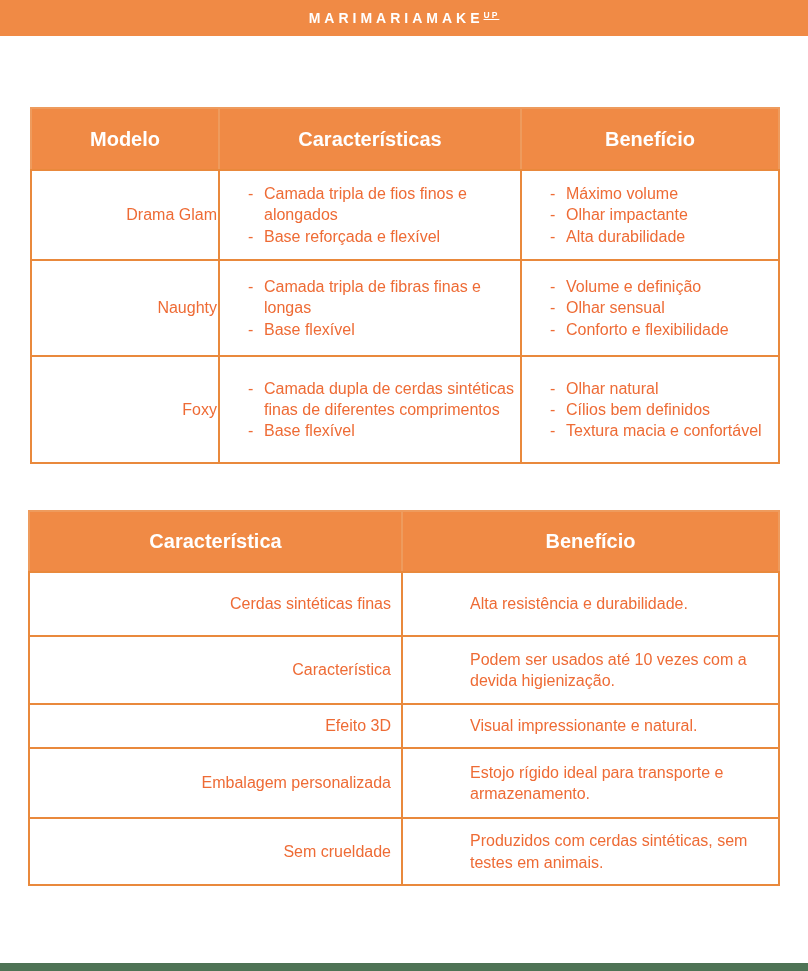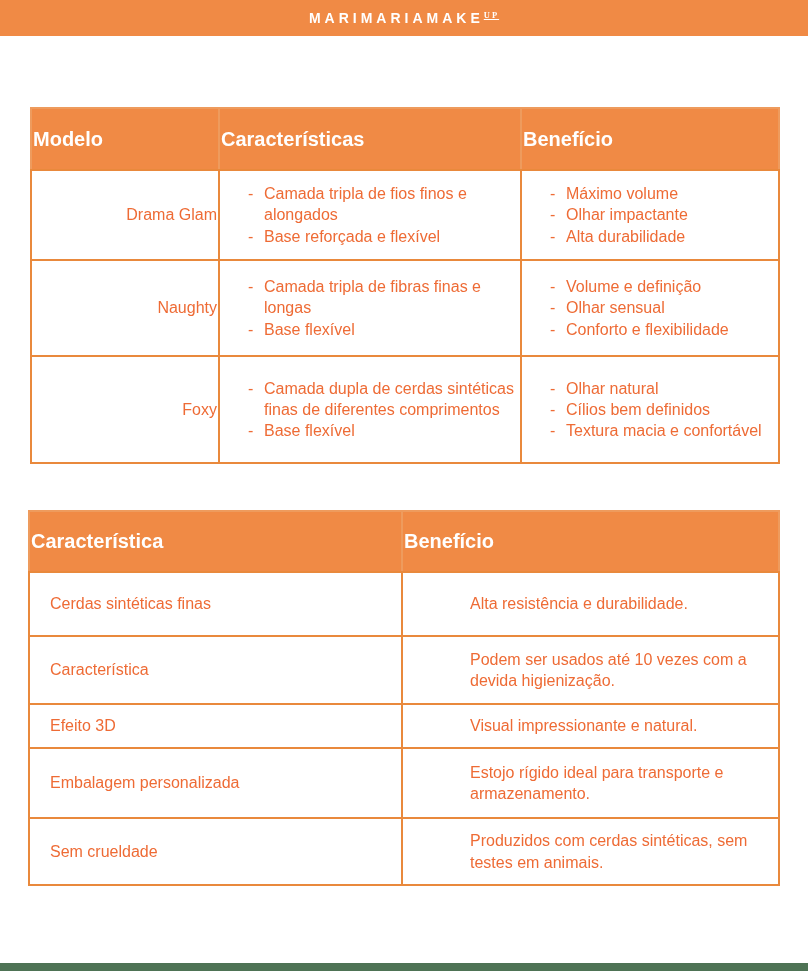--- a/index.html
+++ b/index.html
@@ -33,39 +33,38 @@
     font-size: 14px;
     letter-spacing: 4px;
     line-height: 1;
     white-space: nowrap;
   }
   .brand sup {
     font-size: 8.5px;
     letter-spacing: 2px;
     text-decoration: underline;
     vertical-align: 5px;
-    font-family: Liberation Serif, serif;
   }
 
   
   table {
     border-collapse: collapse;
     table-layout: fixed;
     position: absolute;
   }
   td, th {
     border: 2px solid #E9893C;
     box-sizing: border-box;
   }
   th {
     background: #F08A45;
     color: #ffffff;
     font-weight: bold;
     font-size: 20px;
-    text-align: left;
+    text-align: center;
     vertical-align: middle;
     border-color: #EE9B5D;
     border-bottom-color: #E9893C;
   }
   td {
     background: #ffffff;
     color: #EE6B35;
     font-size: 16px;
     line-height: 1.32;
     vertical-align: middle;
@@ -98,21 +97,21 @@
     left: 28px;
     top: 510px;
     width: 750px;
   }
   .table-features th { height: 61px; }
   .table-features td { height: 64px; }
   .table-features .fr-2 td { height: 68px; }
   .table-features .fr-3 td { height: 44px; }
   .table-features .fr-4 td { height: 70px; }
   .table-features .fr-5 td { height: 67px; }
-  .cell-feature { text-align: left; padding: 8px 20px; }
+  .cell-feature { text-align: right; padding: 8px 10px; }
   .cell-benefit { text-align: left; padding: 8px 16px 8px 67px; }
 
   
   .footer-bar {
     position: absolute;
     left: 0;
     bottom: 0;
     width: 808px;
     height: 8px;
     background: #4E7355;

